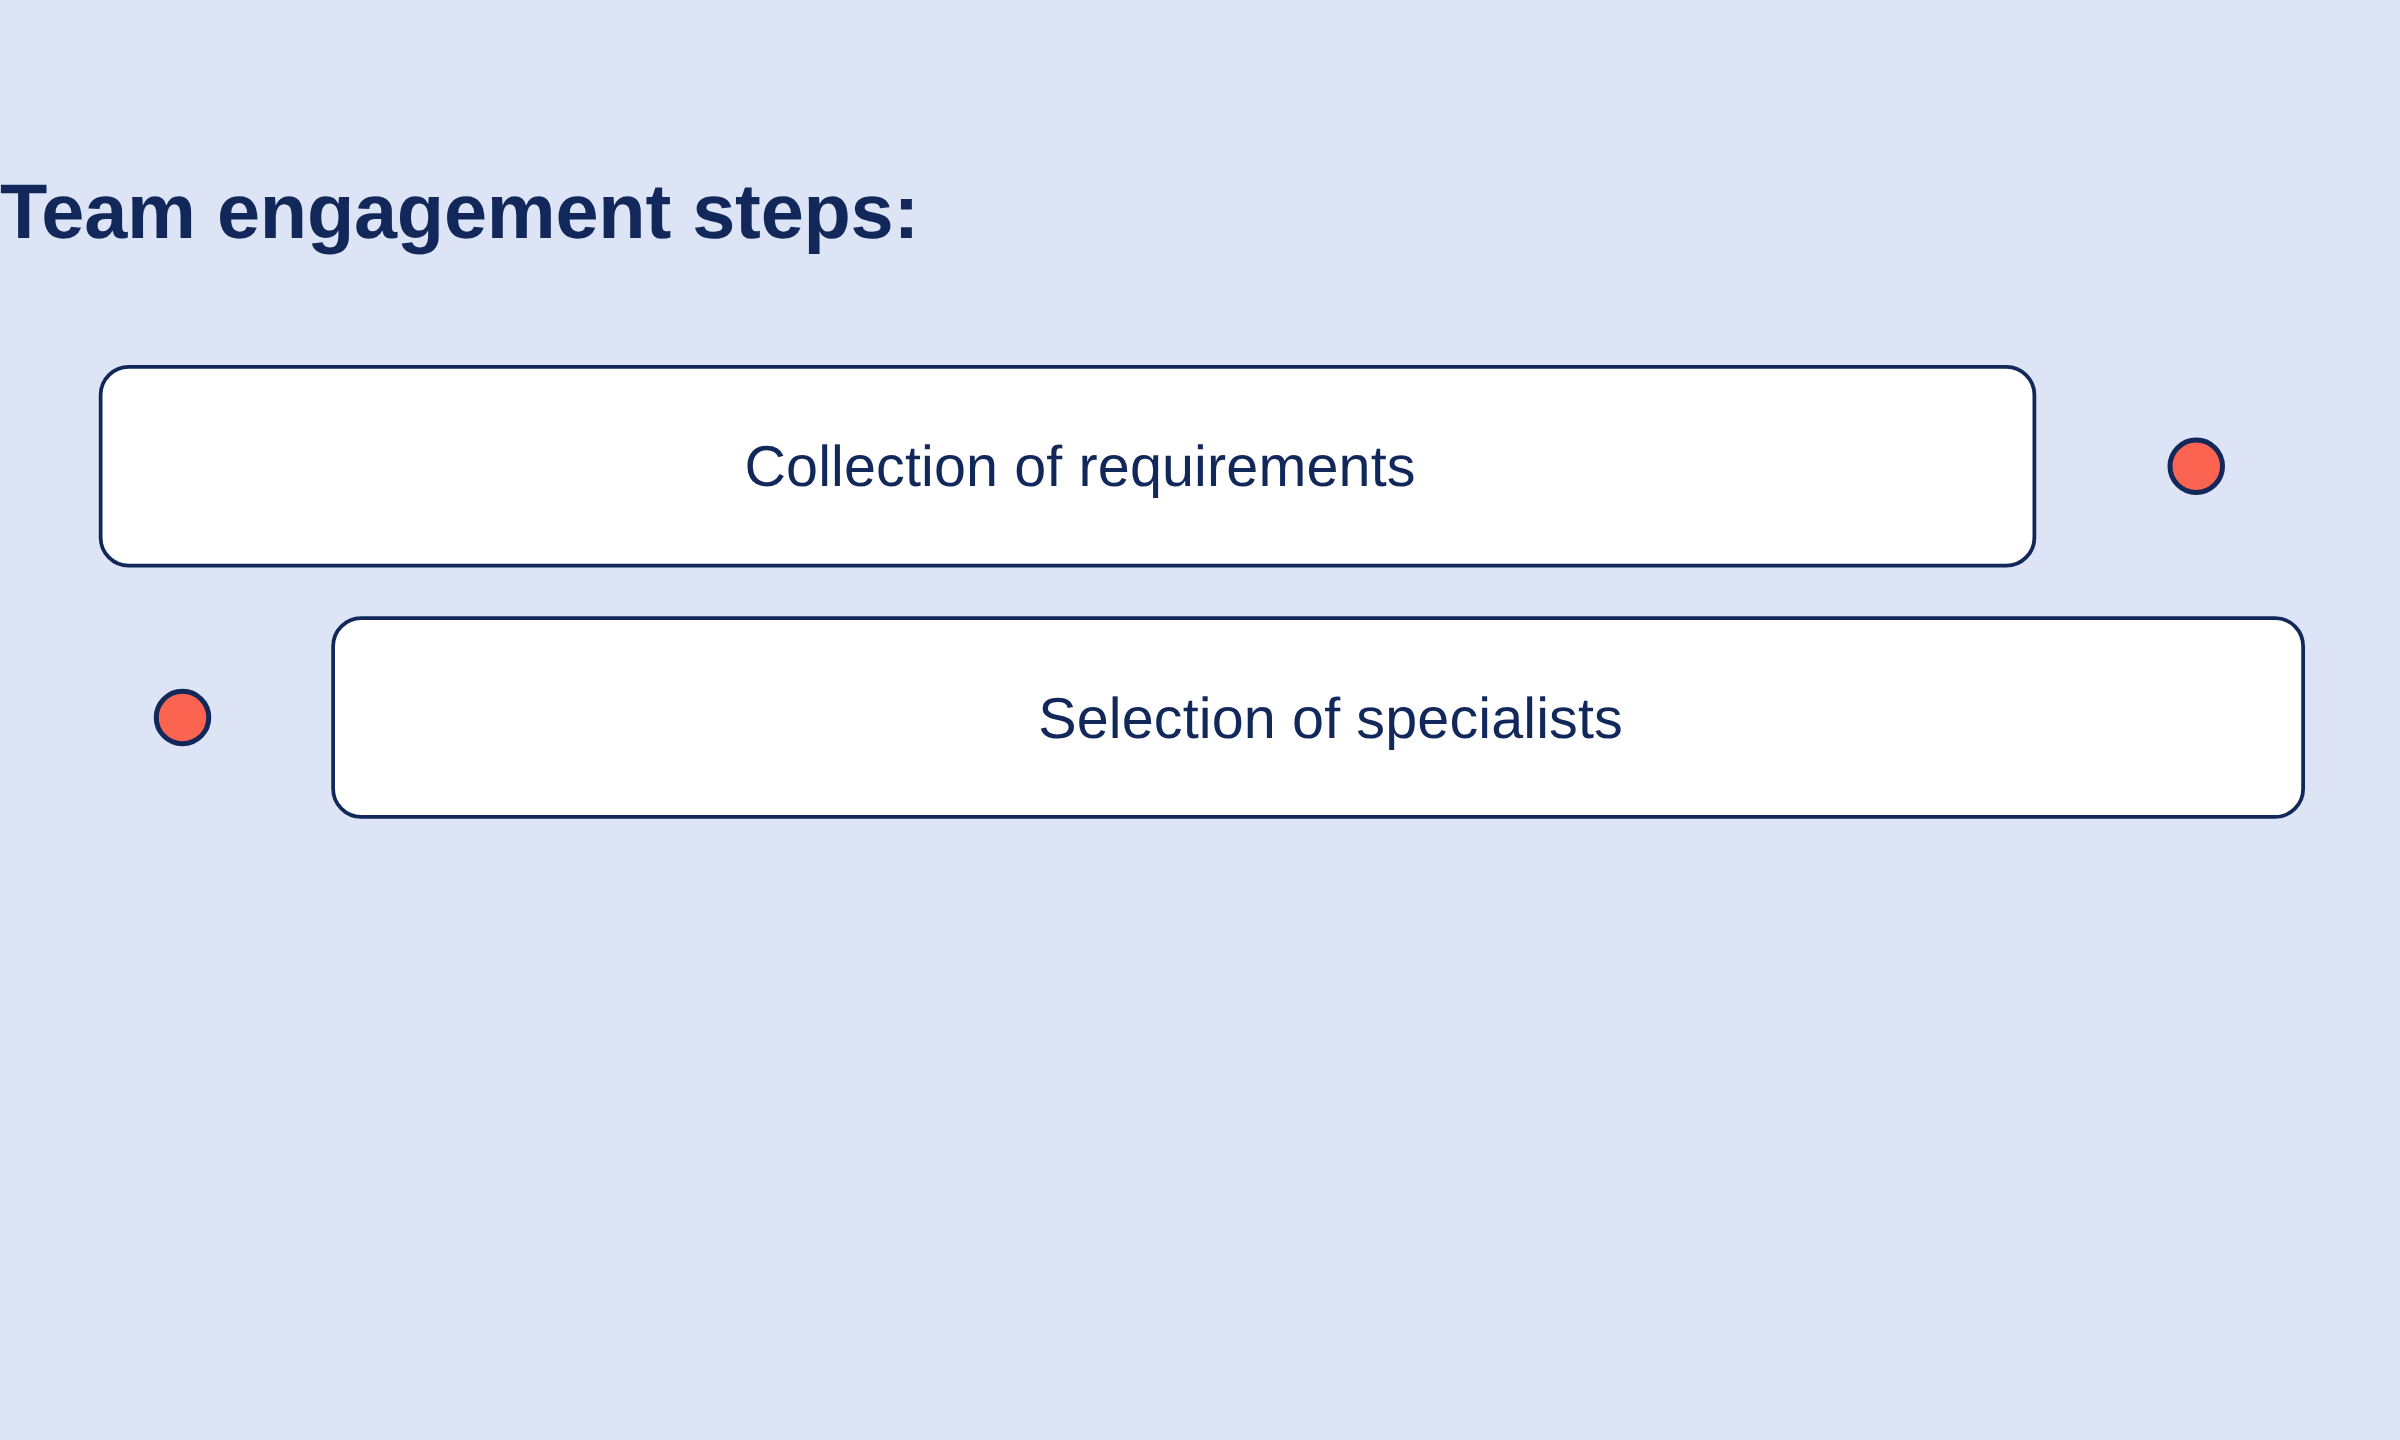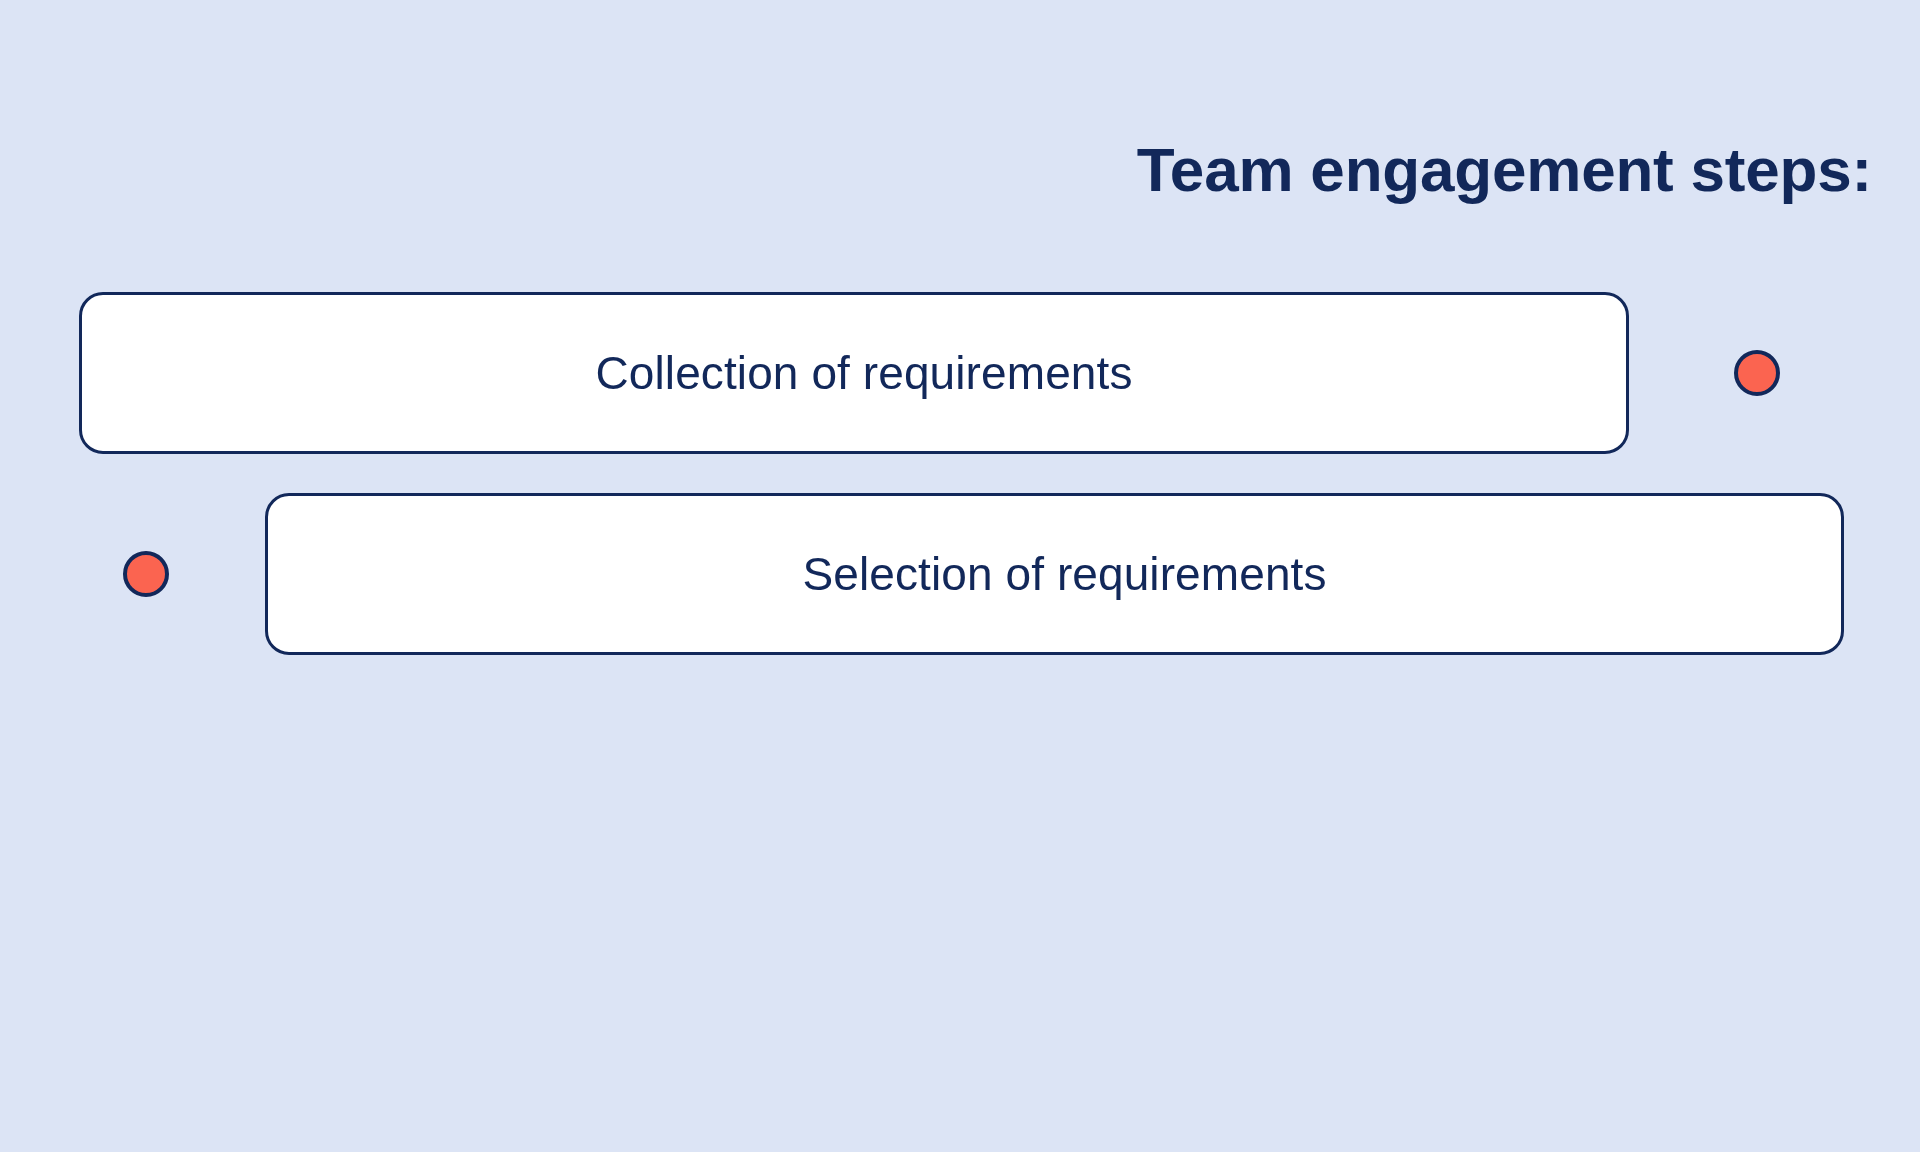--- a/index.html
+++ b/index.html
@@ -22,21 +22,21 @@
     background: #dce4f5;
     box-sizing: border-box;
   }
 
   
   .title {
     position: absolute;
     left: 0;
     top: 92px;
     width: 1920px;
-    text-align: right;
+    text-align: left;
     font-size: 62px;
     line-height: 1.15;
     font-weight: 700;
     letter-spacing: -0.2px;
     color: #12285a;
     white-space: nowrap;
     padding-right: 48px;
     box-sizing: border-box;
   }
 
@@ -111,21 +111,21 @@
 
     <div class="step-row row-0 dot-right">
       <div class="step-card">
         <span class="step-label">Collection of requirements</span>
       </div>
       <span class="step-dot"></span>
     </div>
 
     <div class="step-row row-1 dot-left">
       <div class="step-card">
-        <span class="step-label">Selection of requirements</span>
+        <span class="step-label">Selection of specialists</span>
       </div>
       <span class="step-dot"></span>
     </div>
 
 
 
   </div>
 </div>
 
 </body></html>

